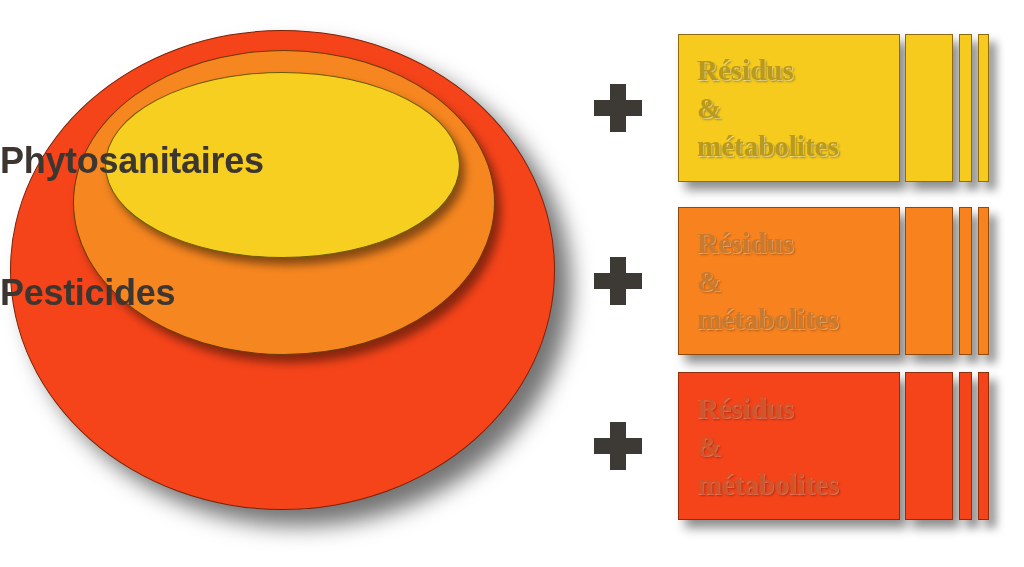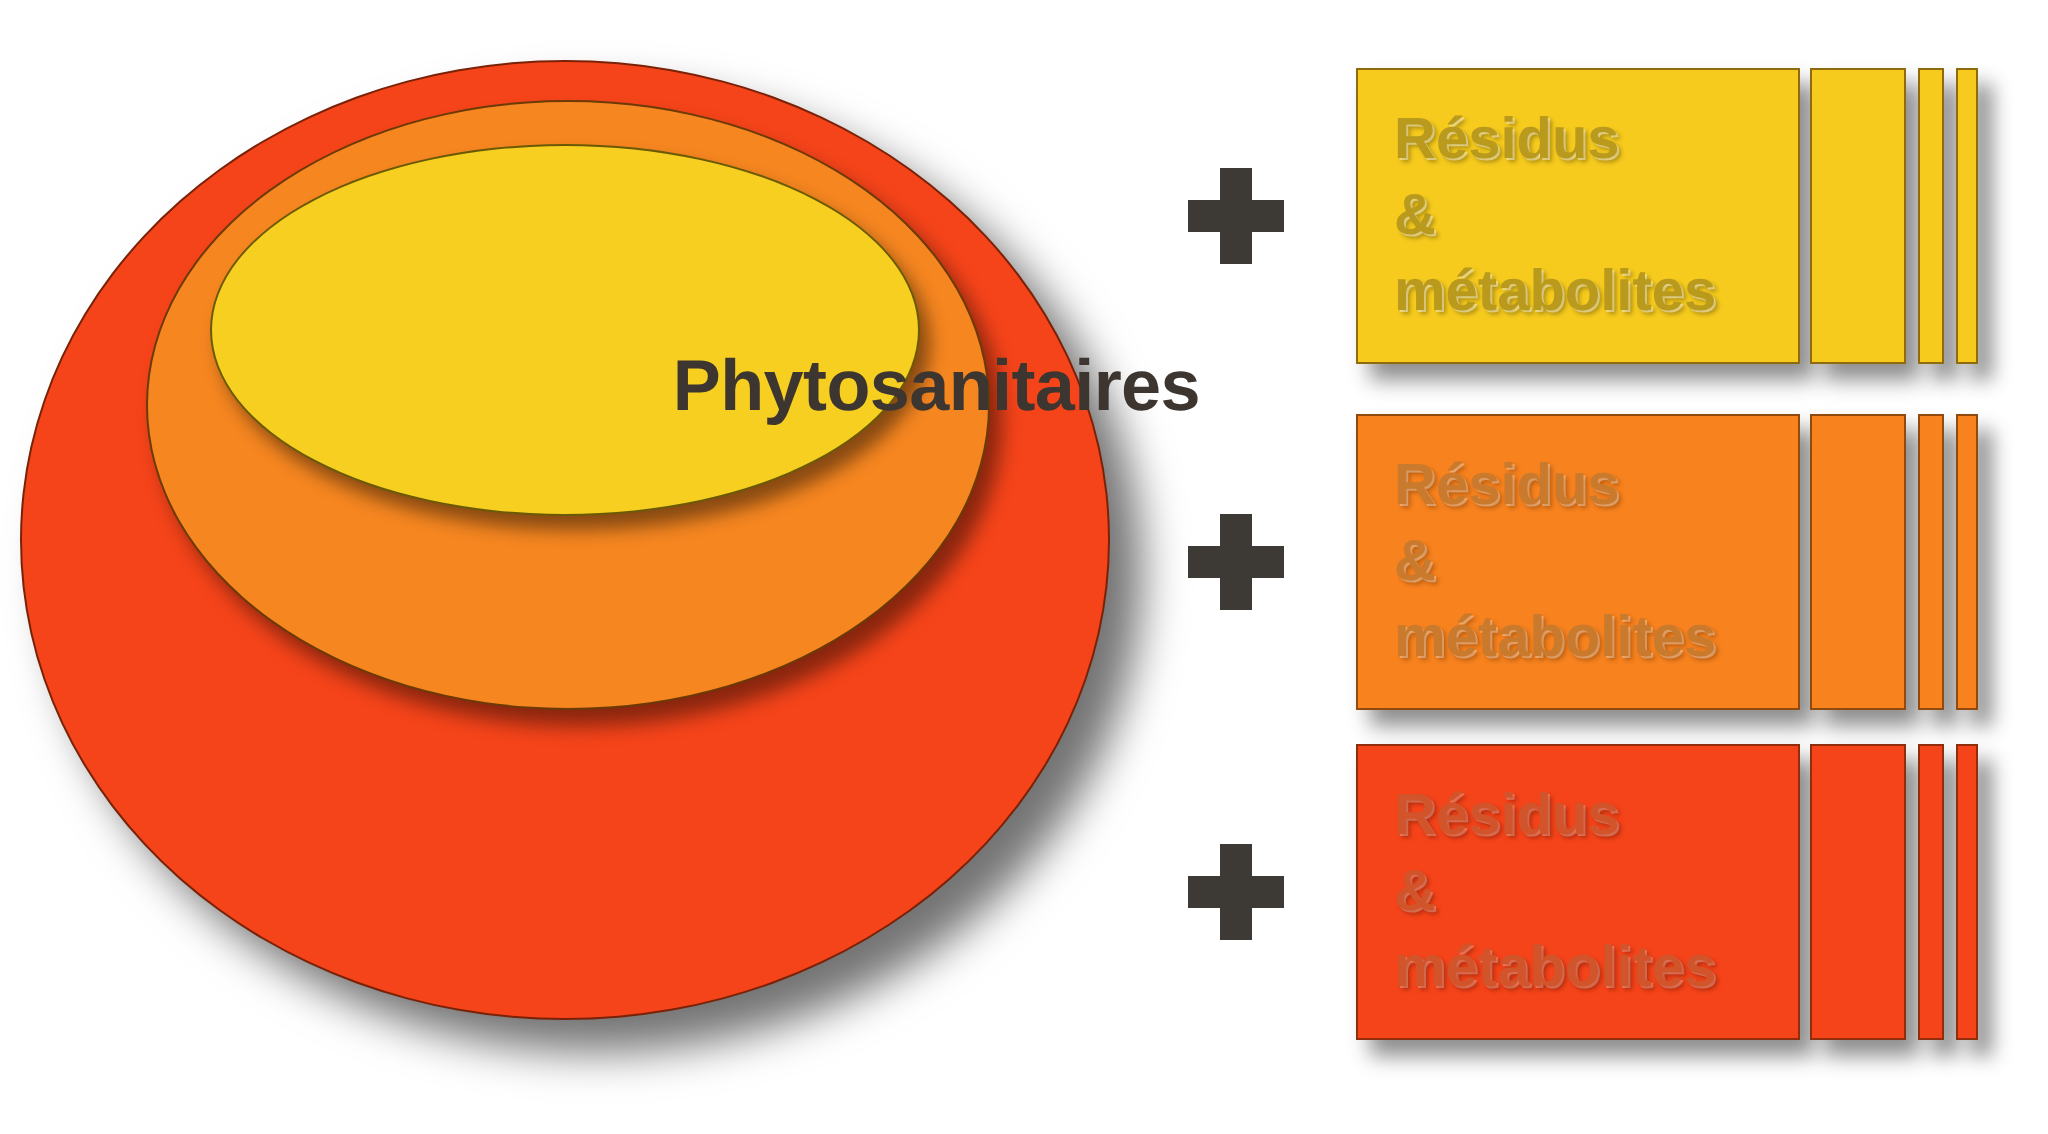--- a/index.html
+++ b/index.html
@@ -64,27 +64,26 @@
     height: 186px;
     background: #f7cf21;
     border: 1px solid #6b5a05;
     box-shadow: 5px 7px 9px rgba(0,0,0,0.45);
   }
 
   .ring-label {
     position: absolute;
     left: 0;
     right: 0;
-    text-align: right;
+    text-align: left;
     color: #3d3630;
     font-weight: bold;
     letter-spacing: -0.3px;
     white-space: nowrap;
     user-select: none;
-    margin-top: 32px;
   }
 
   #label-phytos {
     top: 140px;
     font-size: 36px;
   }
 
   #label-pesticides {
     top: 272px;
     font-size: 36px;
@@ -163,20 +162,21 @@
   .card-text {
     position: absolute;
     left: 18px;
     top: 16px;
     right: 6px;
     font-weight: bold;
     font-size: 29px;
     line-height: 38px;
     white-space: pre-line;
     user-select: none;
+    font-family: Liberation Serif, serif;
   }
 
   #row-yellow .card-text {
     color: #b99a1c;
     text-shadow: 1px 1px 0 rgba(255,255,255,0.45),
                  2px 2px 2px rgba(90,70,0,0.45);
   }
   #row-orange .card-text {
     color: #c97a2c;
     text-shadow: 1px 1px 0 rgba(255,255,255,0.35),
@@ -196,20 +196,21 @@
   <div id="venn">
 
     <div class="ring" id="ring-biocides"></div>
 
     <div class="ring" id="ring-pesticides"></div>
 
     <div class="ring" id="ring-phytos"></div>
 
     <div class="ring-label" id="label-phytos">Phytosanitaires</div>
 
+    <div class="ring-label" id="label-pesticides">Pesticides</div>
 
   </div>
 
   <div id="cards">
 
     <div class="card-row" id="row-yellow">
       <div class="plus-sign">
         <span class="bar-h"></span>
         <span class="bar-v"></span>
       </div>

